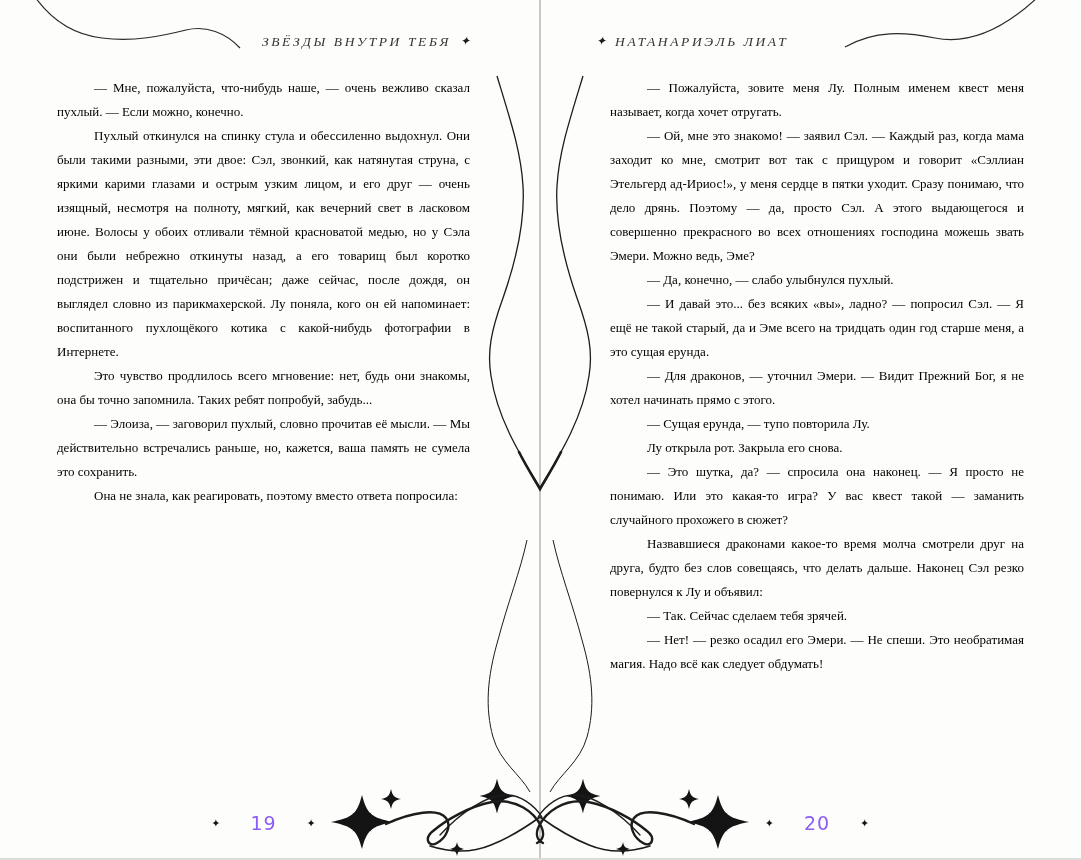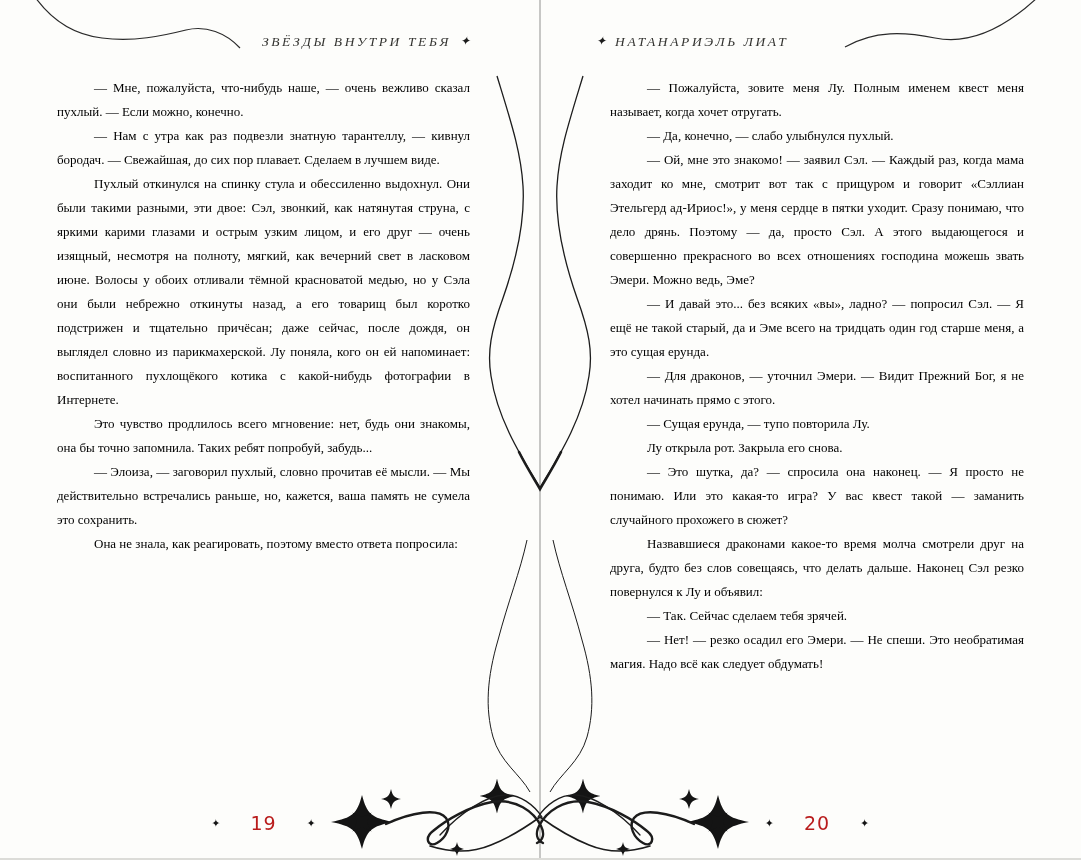--- a/index.html
+++ b/index.html
@@ -41,21 +41,21 @@
     text-indent:37px;
     hyphens:auto;
     -webkit-hyphens:auto;
   }
   .folio{
     position:absolute;left:0;right:0;bottom:26px;
     display:flex;justify-content:center;align-items:center;gap:30px;
   }
   .folio .num{
     font-family:"DejaVu Sans","Liberation Sans",sans-serif;
-    font-size:19px;color:#b91c1c;letter-spacing:1px;
+    font-size:19px;color:#8b5cf6;letter-spacing:1px;
   }
   .folio .f-star{font-size:11px;color:#141414;font-family:"DejaVu Sans",sans-serif;}
 </style>
 </head>
 <body>
 
 <div class="spread">
 
   <svg class="decor-svg" viewBox="0 0 1081 860" aria-hidden="true">
     <defs>
@@ -97,42 +97,41 @@
     <use href="#ribbon-motif" transform="matrix(-1,0,0,1,1080,0)"></use>
   </svg>
 
   <div class="page left">
     <div class="running-head">
       <span>ЗВЁЗДЫ ВНУТРИ ТЕБЯ</span>
       <span class="head-star">✦</span>
     </div>
     <div class="body-text">
         <p>—  Мне, пожалуйста, что-нибудь наше, — очень вежливо сказал пухлый. — Если можно, конечно.</p>
-        <p>—  Нам с утра как раз подвезли знатную тарантеллу, — кивнул бородач. — Свежайшая, до сих пор плавает. Сделаем в лучшем виде.</p>
         <p>Пухлый откинулся на спинку стула и обессиленно выдохнул. Они были такими разными, эти двое: Сэл, звонкий, как натянутая струна, с яркими карими глазами и острым узким лицом, и его друг — очень изящный, несмотря на полноту, мягкий, как вечерний свет в ласковом июне. Волосы у обоих отливали тёмной красноватой медью, но у Сэла они были небрежно откинуты назад, а его товарищ был коротко подстрижен и тщательно причёсан; даже сейчас, после дождя, он выглядел словно из парикмахерской. Лу поняла, кого он ей напоминает: воспитанного пухлощёкого котика с какой-нибудь фотографии в Интернете.</p>
         <p>Это чувство продлилось всего мгновение: нет, будь они знакомы, она бы точно запомнила. Таких ребят попробуй, забудь...</p>
         <p>—  Элоиза, — заговорил пухлый, словно прочитав её мысли. — Мы действительно встречались раньше, но, кажется, ваша память не сумела это сохранить.</p>
         <p>Она не знала, как реагировать, поэтому вместо ответа попросила:</p>
       </div>
     <div class="folio">
       <span class="f-star">✦</span>
       <span class="num">19</span>
       <span class="f-star">✦</span>
     </div>
   </div>
 
   <div class="page right">
     <div class="running-head">
       <span class="head-star">✦</span>
       <span>НАТАНАРИЭЛЬ ЛИАТ</span>
     </div>
     <div class="body-text">
         <p>—  Пожалуйста, зовите меня Лу. Полным именем квест меня называет, когда хочет отругать.</p>
+        <p>—  Ой, мне это знакомо! — заявил Сэл. — Каждый раз, когда мама заходит ко мне, смотрит вот так с прищуром и говорит «Сэллиан Этельгерд ад-Ириос!», у меня сердце в пятки уходит. Сразу понимаю, что дело дрянь. Поэтому — да, просто Сэл. А этого выдающегося и совершенно прекрасного во всех отношениях господина можешь звать Эмери. Можно ведь, Эме?</p>
         <p>—  Да, конечно, — слабо улыбнулся пухлый.</p>
-        <p>—  Ой, мне это знакомо! — заявил Сэл. — Каждый раз, когда мама заходит ко мне, смотрит вот так с прищуром и говорит «Сэллиан Этельгерд ад-Ириос!», у меня сердце в пятки уходит. Сразу понимаю, что дело дрянь. Поэтому — да, просто Сэл. А этого выдающегося и совершенно прекрасного во всех отношениях господина можешь звать Эмери. Можно ведь, Эме?</p>
         <p>—  И давай это... без всяких «вы», ладно? — попросил Сэл. — Я ещё не такой старый, да и Эме всего на тридцать один год старше меня, а это сущая ерунда.</p>
         <p>—  Для драконов, — уточнил Эмери. — Видит Прежний Бог, я не хотел начинать прямо с этого.</p>
         <p>—  Сущая ерунда, — тупо повторила Лу.</p>
         <p>Лу открыла рот. Закрыла его снова.</p>
         <p>—  Это шутка, да? — спросила она наконец. — Я просто не понимаю. Или это какая-то игра? У вас квест такой — заманить случайного прохожего в сюжет?</p>
         <p>Назвавшиеся драконами какое-то время молча смотрели друг на друга, будто без слов совещаясь, что делать дальше. Наконец Сэл резко повернулся к Лу и объявил:</p>
         <p>—  Так. Сейчас сделаем тебя зрячей.</p>
         <p>—  Нет! — резко осадил его Эмери. — Не спеши. Это необратимая магия. Надо всё как следует обдумать!</p>
       </div>
     <div class="folio">

